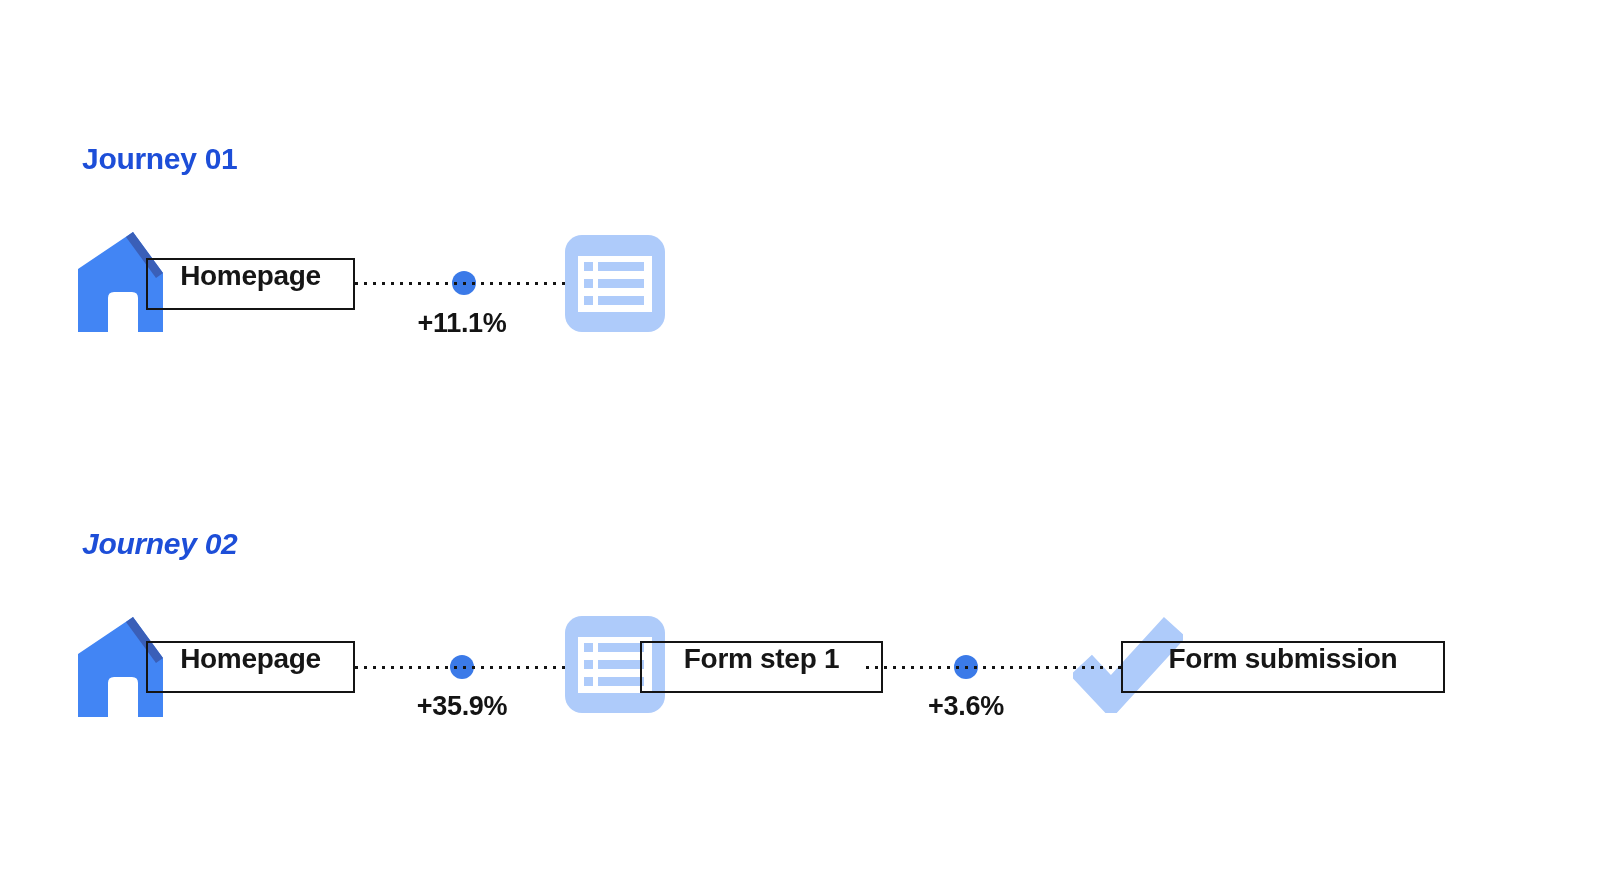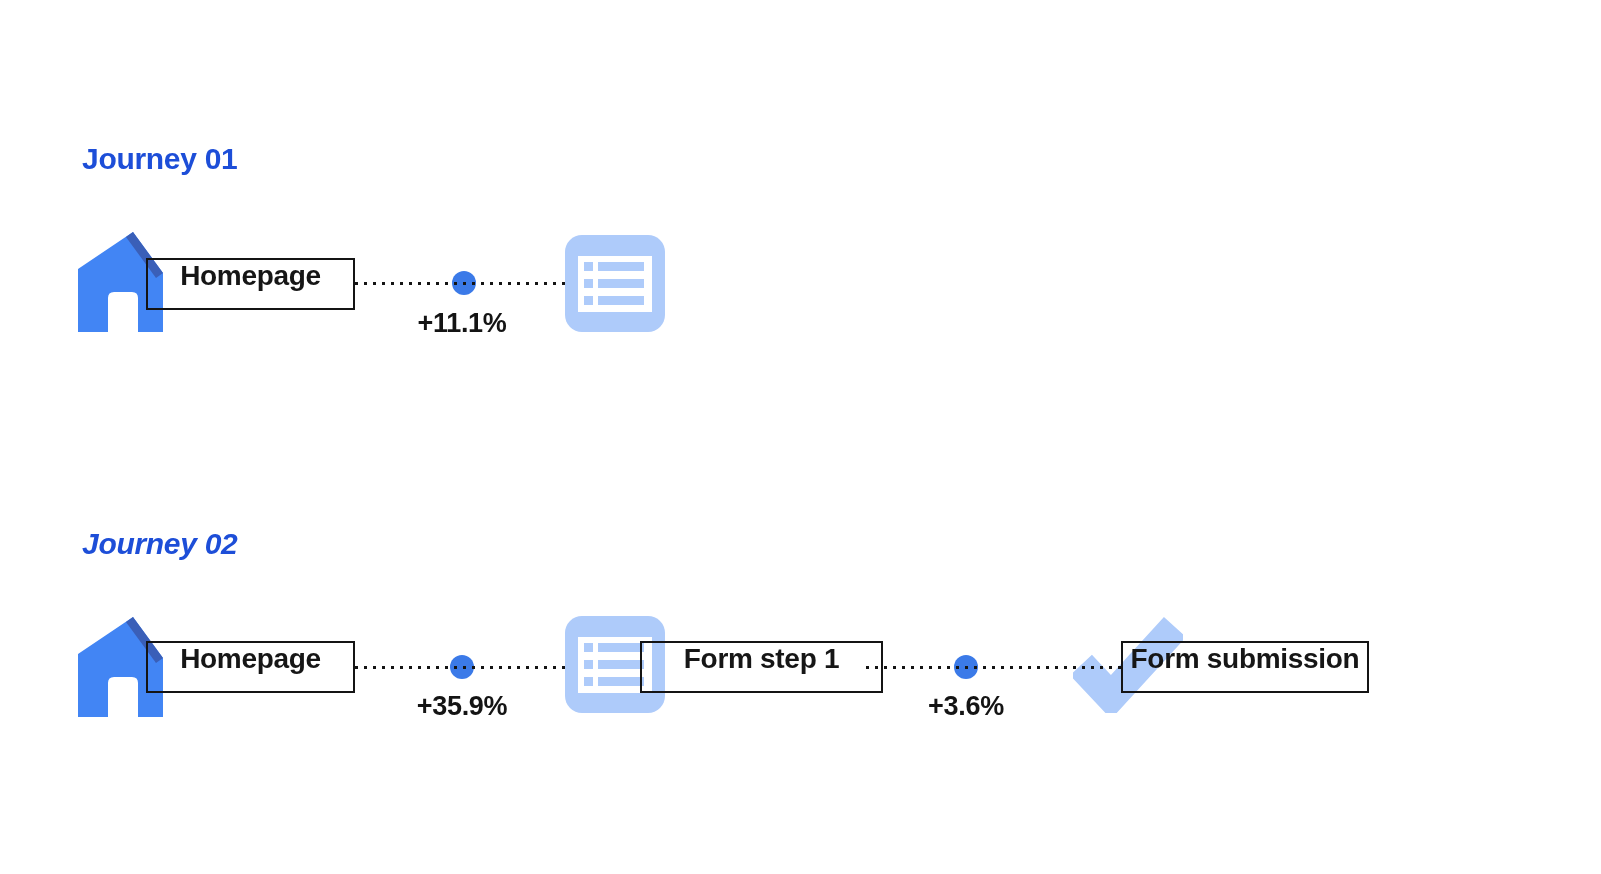--- a/index.html
+++ b/index.html
@@ -141,20 +141,20 @@
   <svg class="icon" style="left:1073px; top:613px;" width="110" height="100" viewBox="0 0 110 100" aria-hidden="true">
     <path d="M8 52 L38 84 L102 14" stroke="#AECBFA" stroke-width="30" fill="none"></path>
   </svg>
 
   <div class="box-frame" style="left:146px; top:641px; width:209px; height:52px;">
     <span>Homepage</span>
   </div>
   <div class="box-frame" style="left:640px; top:641px; width:243px; height:52px;">
     <span>Form step 1</span>
   </div>
-  <div class="box-frame" style="left:1121px; top:641px; width:248px; height:52px;">
+  <div class="box-frame" style="left:1121px; top:641px; width:324px; height:52px;">
     <span>Form submission</span>
   </div>
 
   <div class="delta" style="left:462px; top:691px;">+35.9%</div>
   <div class="delta" style="left:966px; top:691px;">+3.6%</div>
 
 </div>
 
 </body></html>

